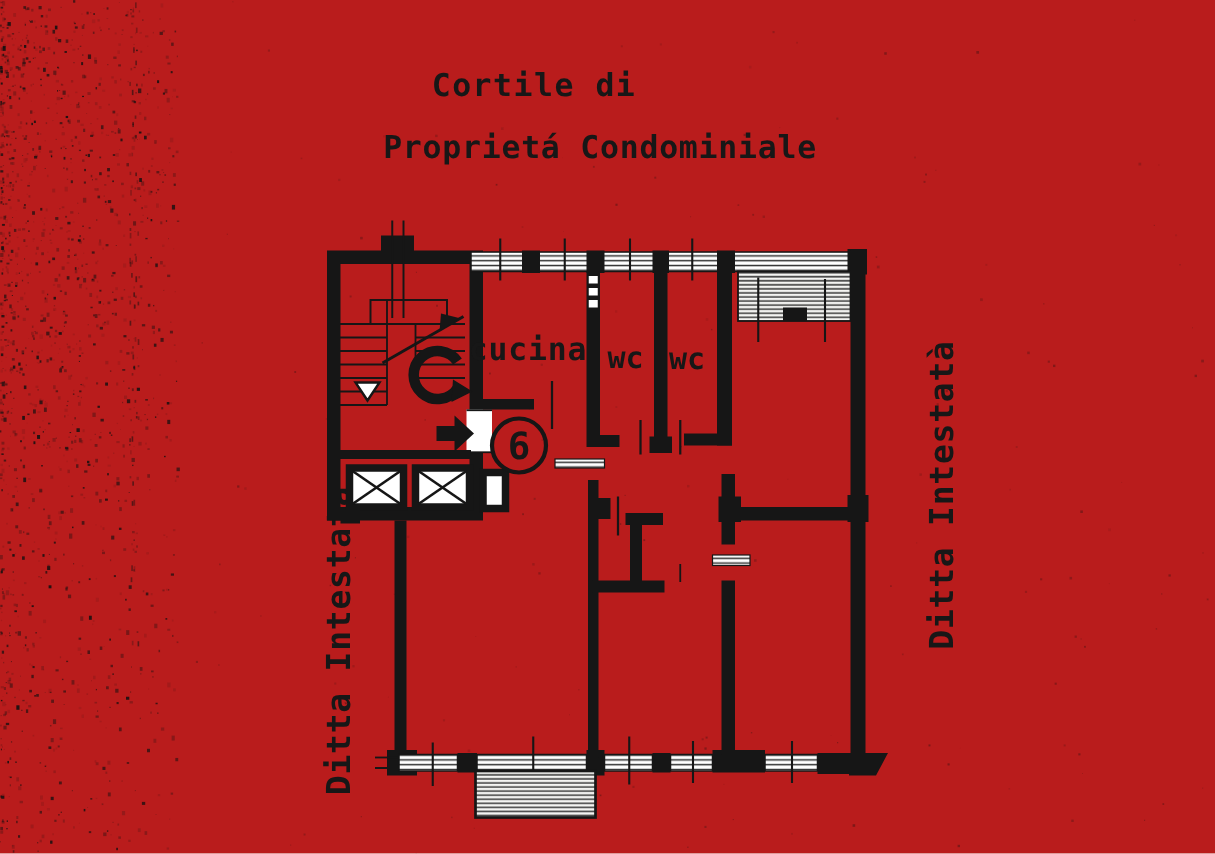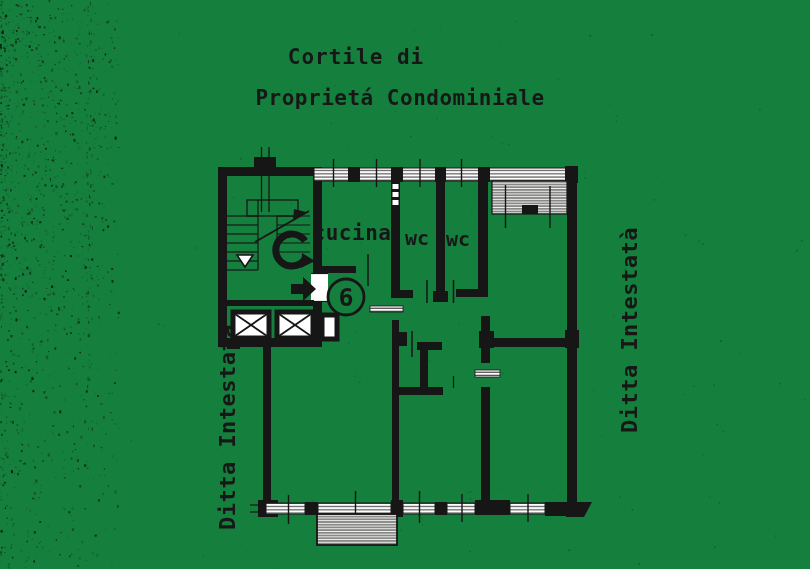--- a/index.html
+++ b/index.html
@@ -1,16 +1,16 @@
 <!DOCTYPE html>
 <html><head>
 <meta charset="utf-8">
 <style>
   html,body{margin:0;padding:0;background:#fff;}
-  .page{position:relative;width:810px;height:569px;background:#15803d;overflow:hidden;
+  .page{position:relative;width:810px;height:569px;background:#b91c1c;overflow:hidden;
         font-family:"DejaVu Sans Mono", monospace;}
   svg text{fill:#171717;font-family:"DejaVu Sans Mono", monospace;font-weight:bold;}
 </style>
 </head>
 <body>
 
 <div class="page">
 <svg width="810" height="569" viewBox="0 0 810 569">
   <defs>
     <pattern id="hatchH" width="4" height="3.2" patternUnits="userSpaceOnUse">

